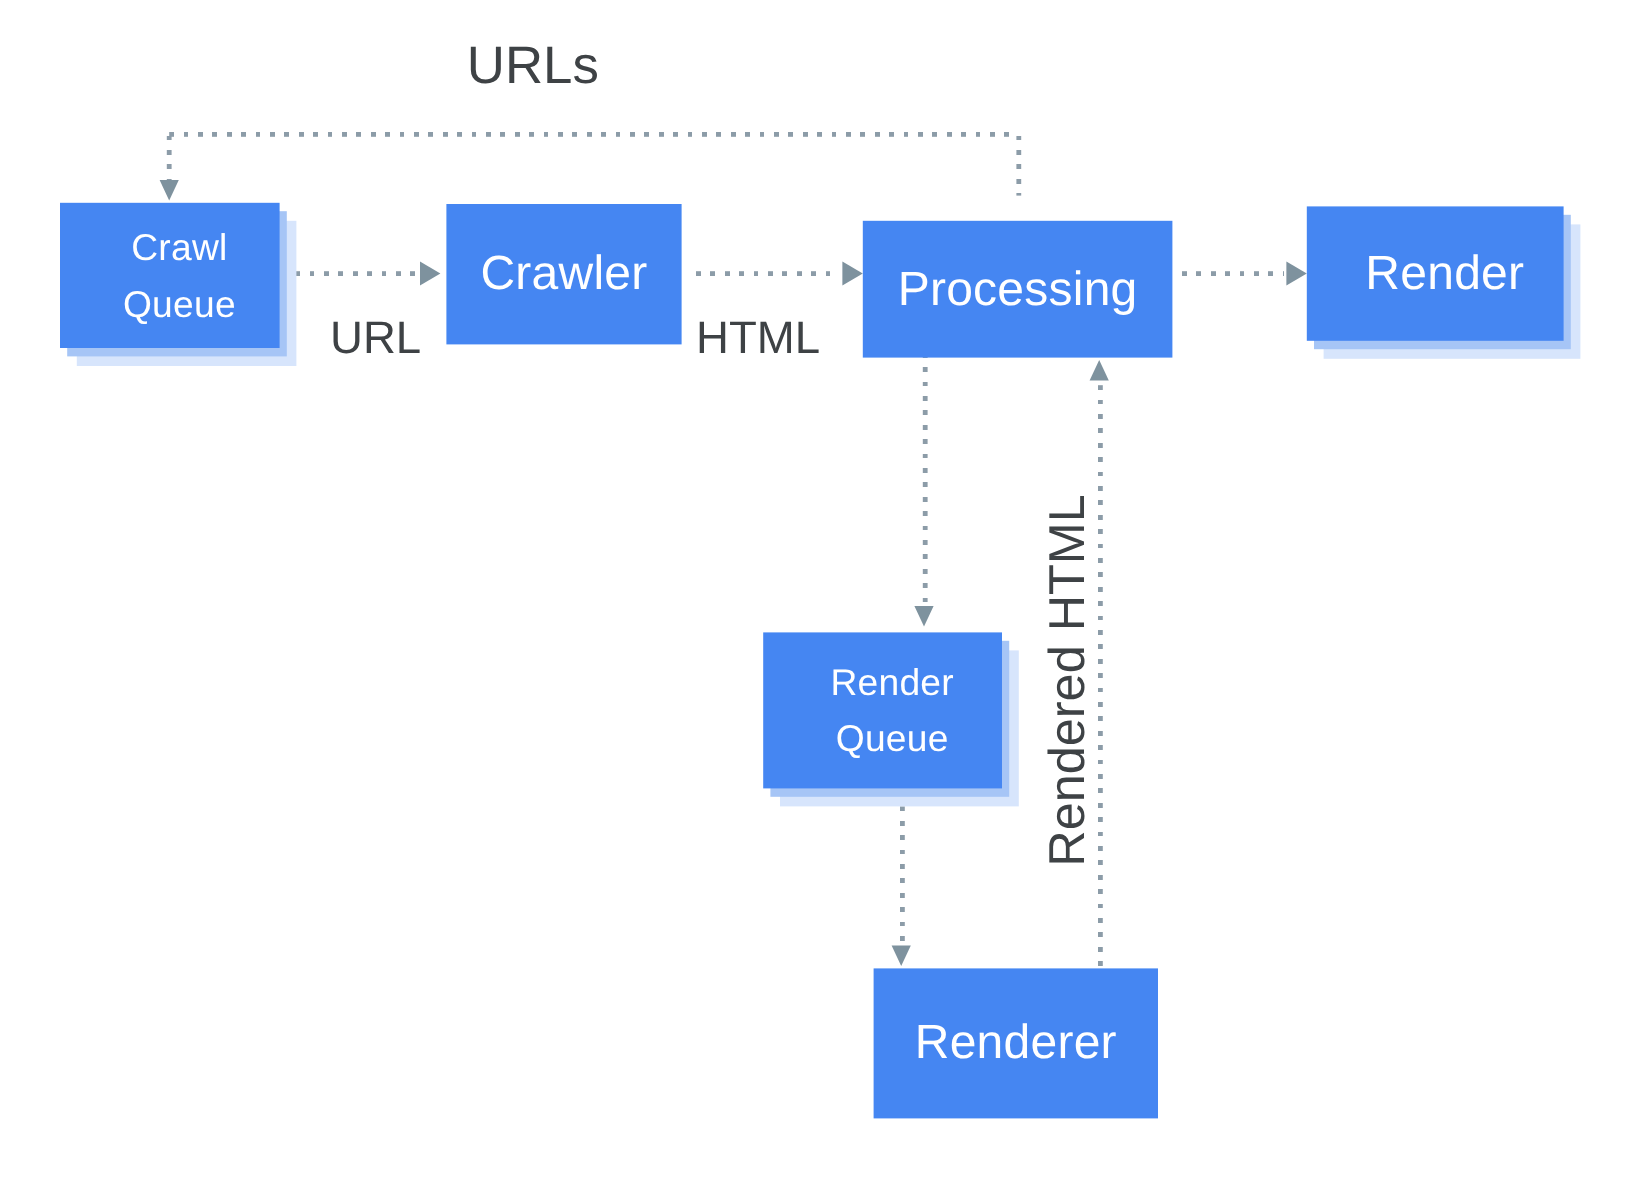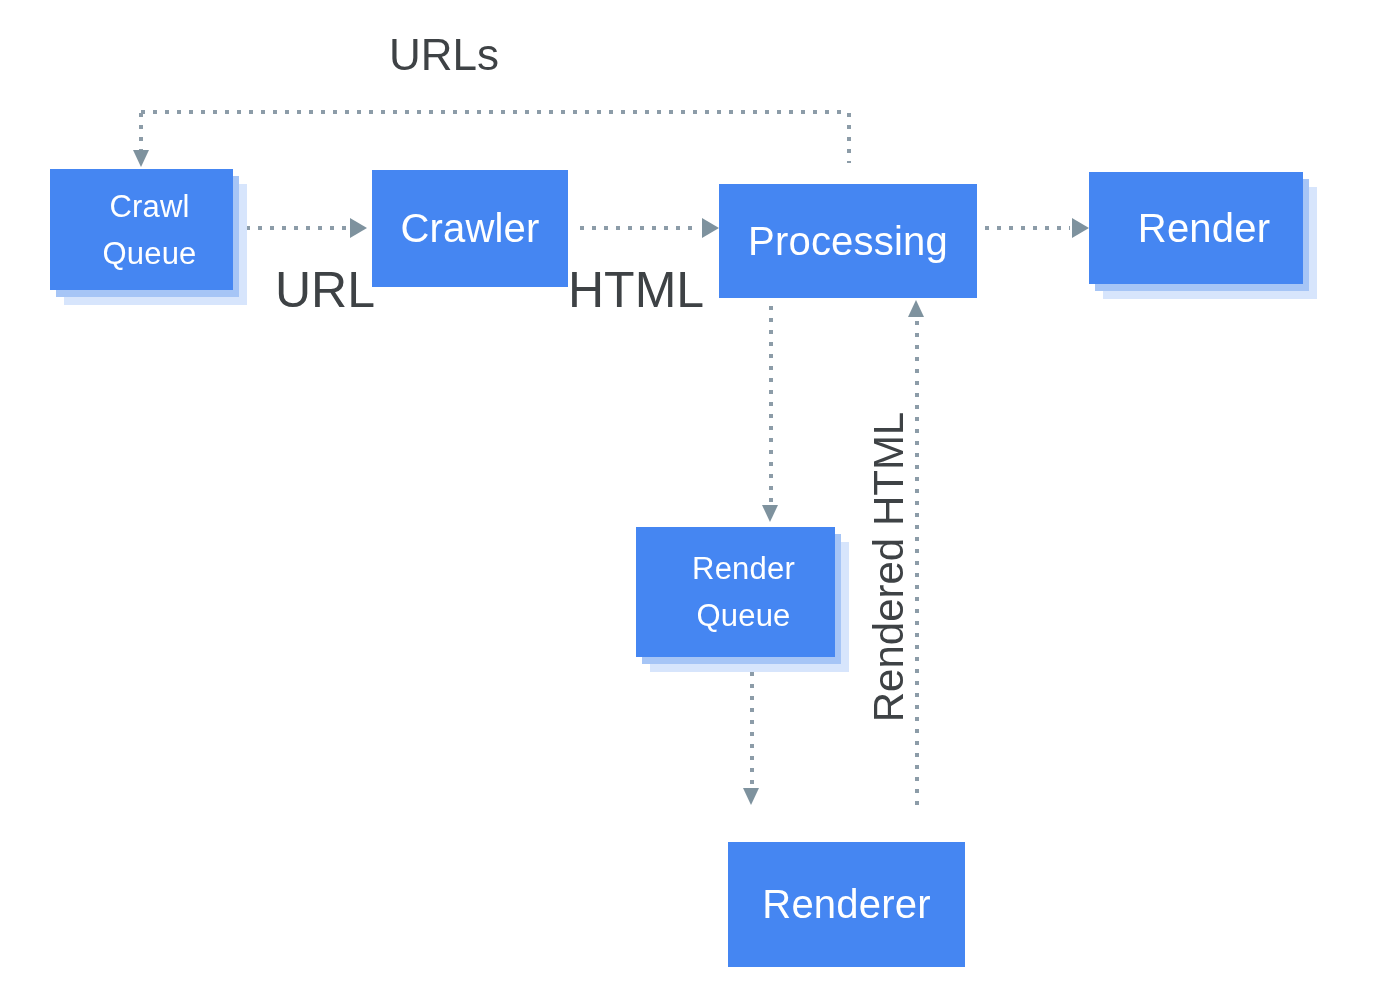--- a/index.html
+++ b/index.html
@@ -66,21 +66,21 @@
     border-top: 17px solid var(--arrowhead);
   }
   .arr.up {
     border-left: 8px solid transparent;
     border-right: 8px solid transparent;
     border-bottom: 17px solid var(--arrowhead);
   }
   .edge-label {
     position: absolute;
     color: var(--label-text);
-    font-size: 50px;
+    font-size: 38px;
     font-weight: 400;
     white-space: nowrap;
   }
   .edge-label.big { font-size: 44px; }
   .edge-label.vertical {
     width: 320px;
     height: 48px;
     font-size: 42px;
     text-align: center;
     line-height: 48px;
@@ -98,21 +98,21 @@
   <div class="dots-v" style="left:139px; top:113px; height:37px;"></div>
   <div class="arr down" style="left:133px; top:150px;"></div>
   <div class="edge-label big" style="left:389px; top:30px;">URLs</div>
 
   <div class="dots-h" style="left:246px; top:226px; width:104px;"></div>
   <div class="arr right" style="left:350px; top:218px;"></div>
   <div class="edge-label" style="left:275px; top:261px;">URL</div>
 
   <div class="dots-h" style="left:580px; top:226px; width:118px;"></div>
   <div class="arr right" style="left:702px; top:218px;"></div>
-  <div class="edge-label" style="left:568px; top:261px;">HTML</div>
+  <div class="edge-label" style="left:580px; top:261px;">HTML</div>
 
   <div class="dots-h" style="left:985px; top:226px; width:85px;"></div>
   <div class="arr right" style="left:1072px; top:218px;"></div>
 
   <div class="dots-v" style="left:769px; top:294px; height:210px;"></div>
   <div class="arr down" style="left:762px; top:505px;"></div>
 
   <div class="dots-v" style="left:750px; top:672px; height:114px;"></div>
   <div class="arr down" style="left:743px; top:788px;"></div>
 
@@ -133,17 +133,17 @@
   </div>
 
   <div class="node shadowed" style="left:1089px; top:172px; width:214px; height:112px;">
     <span>Render</span>
   </div>
 
   <div class="node shadowed" style="left:636px; top:527px; width:199px; height:130px;">
     <span class="two-line">Render Queue</span>
   </div>
 
-  <div class="node" style="left:728px; top:842px; width:237px; height:125px;align-items:center;">
+  <div class="node" style="left:728px; top:807px; width:237px; height:125px;align-items:center;">
     <span>Renderer</span>
   </div>
 
 </div>
 
 </body></html>

